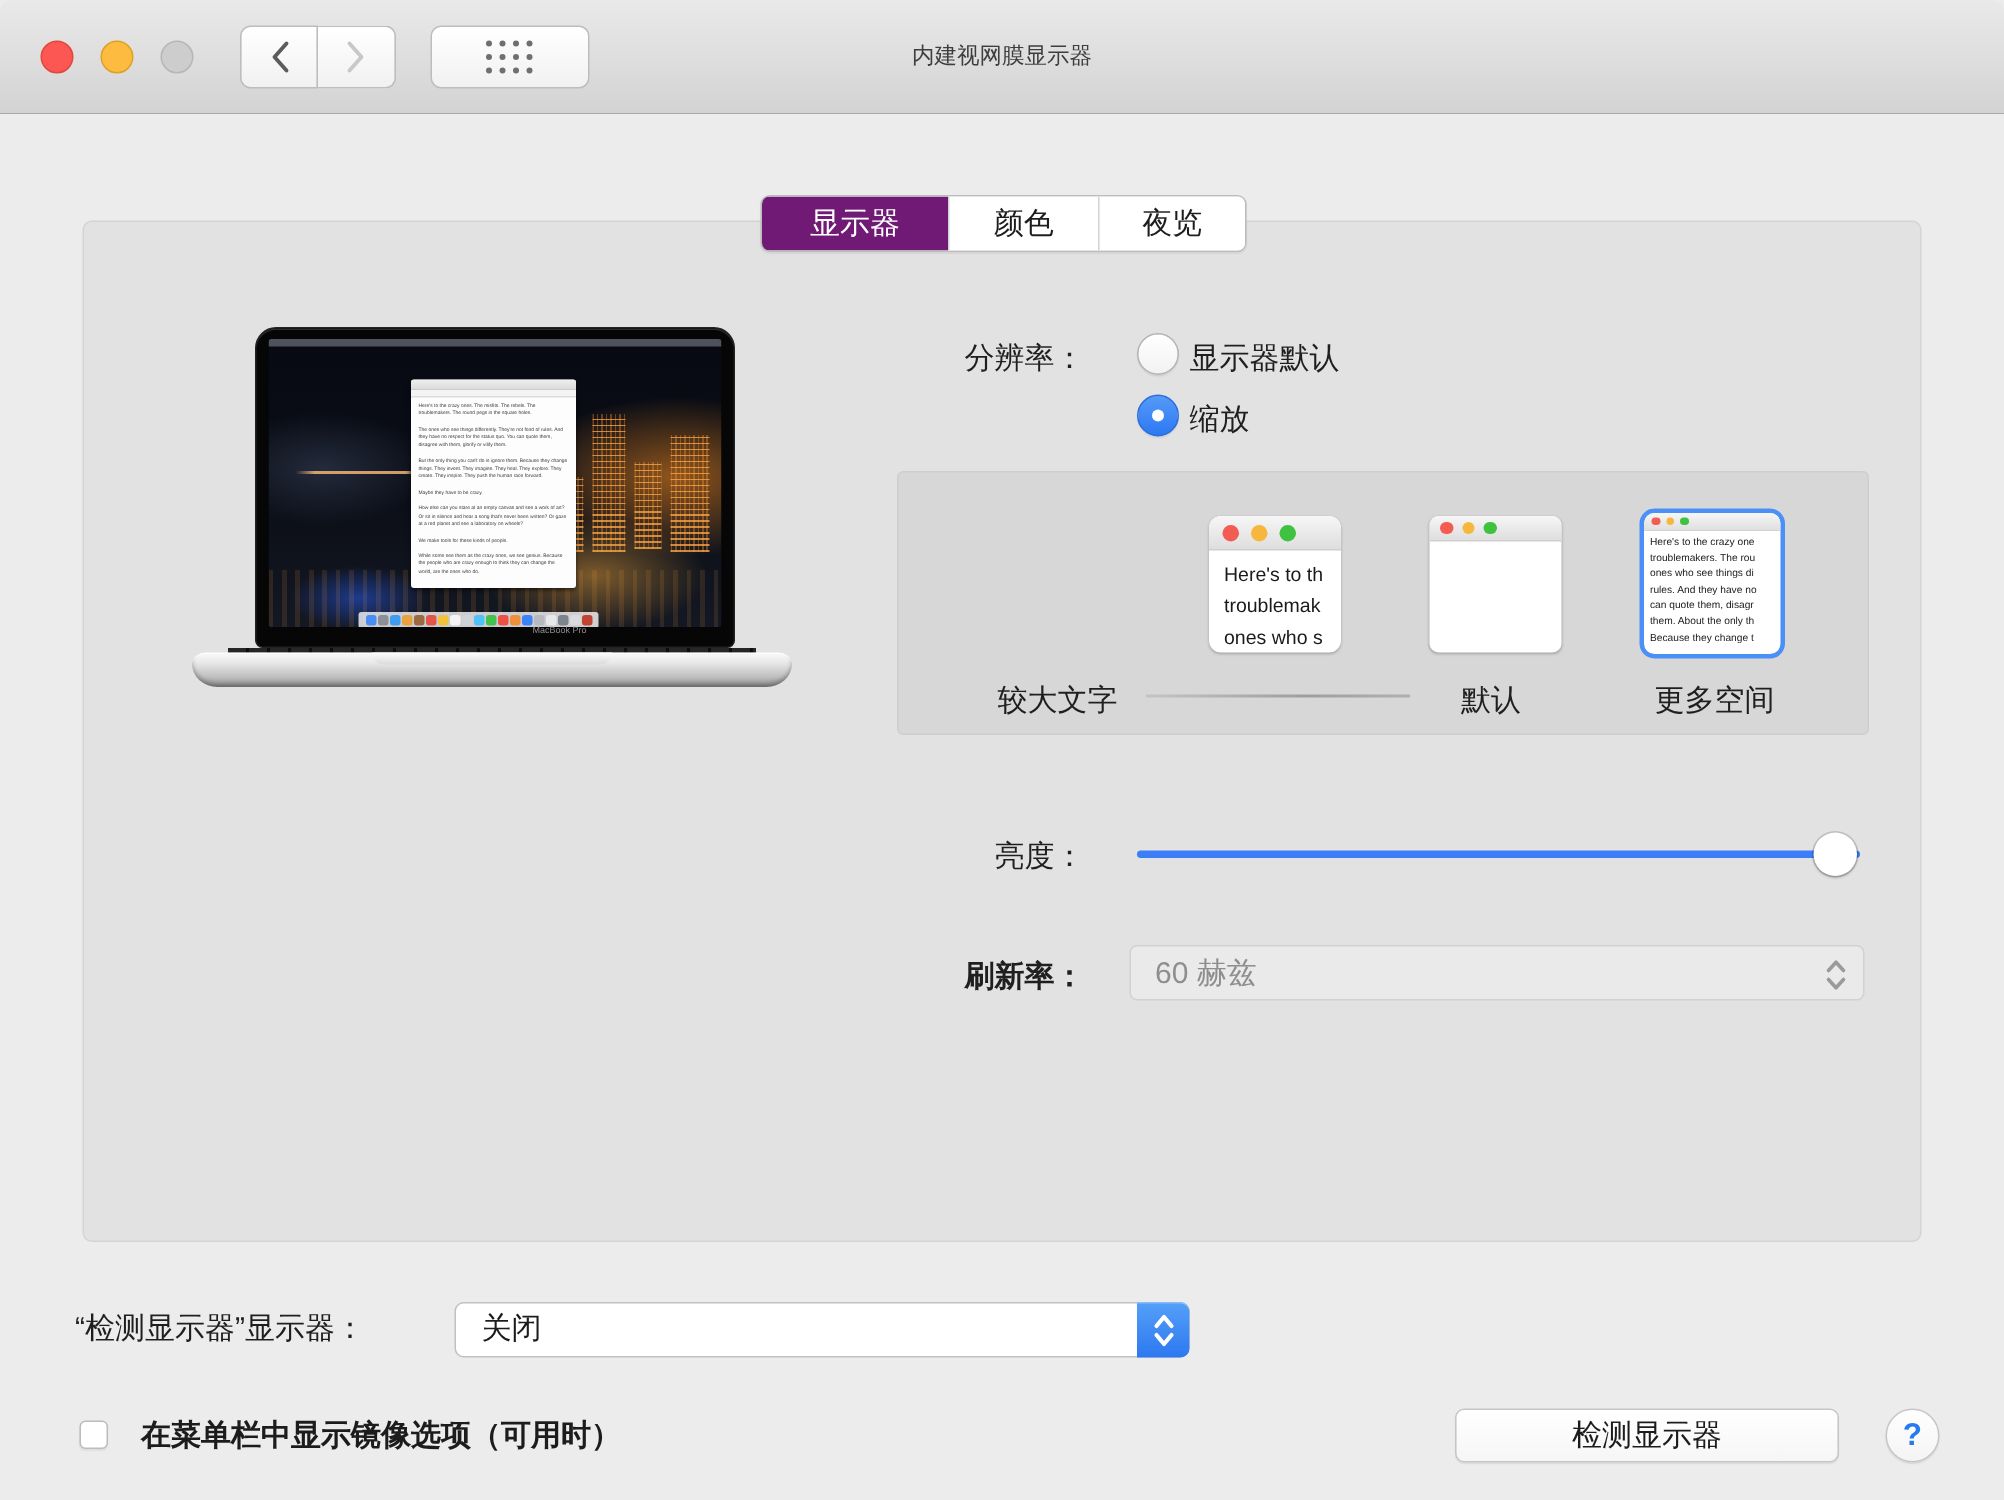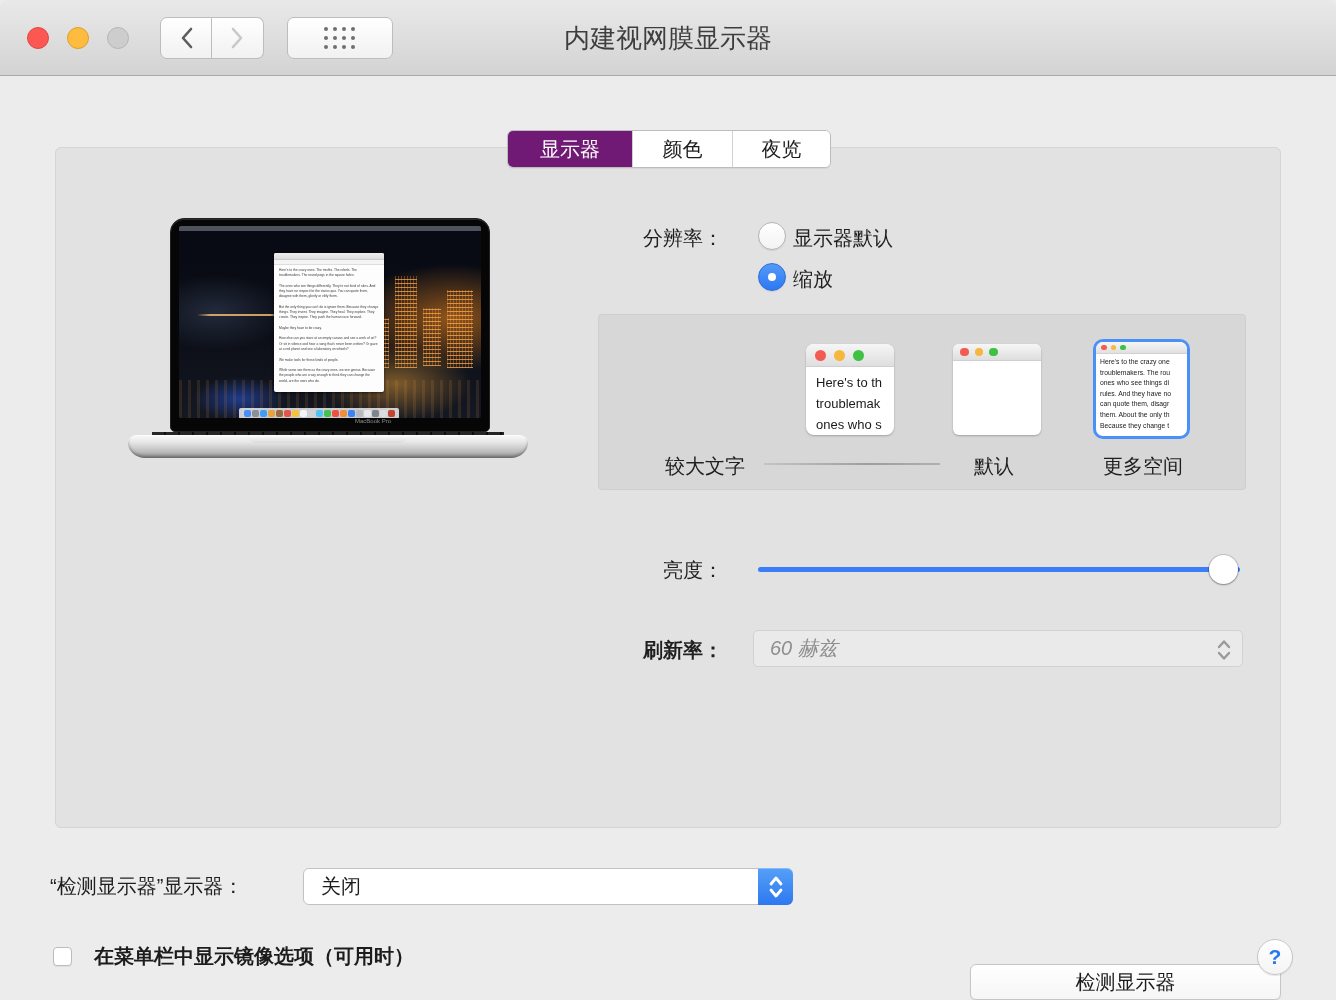--- a/index.html
+++ b/index.html
@@ -16,21 +16,21 @@
   .t-gray   { left:107px; background:#cdcdcd; border:1px solid #b6b6b6; }
   .navgroup { position:absolute; left:160px; top:17px; display:flex; }
   .navbtn { width:52px; height:42px; background:linear-gradient(180deg,#fff,#f1f1f1);
     border:1px solid #bdbdbd; display:flex; align-items:center; justify-content:center; }
   .navbtn.back { border-radius:7px 0 0 7px; }
   .navbtn.fwd  { border-radius:0 7px 7px 0; border-left:none; }
   .gridbtn { position:absolute; left:287px; top:17px; width:106px; height:42px;
     background:linear-gradient(180deg,#fff,#f1f1f1); border:1px solid #bdbdbd; border-radius:7px;
     display:flex; align-items:center; justify-content:center; }
   .win-title { position:absolute; left:0; top:0; width:100%; height:76px; line-height:76px;
-    text-align:center; font-size:26px; font-weight:500; color:#3e3e3e; pointer-events:none; }
+    text-align:center; font-size:15px; font-weight:500; color:#3e3e3e; pointer-events:none; }
   .searchfield { position:absolute; right:22px; top:20px; width:312px; height:37px;
     background:rgba(255,255,255,.92); border:1px solid #c5c5c5; border-radius:7px;
     display:flex; align-items:center; justify-content:center; gap:7px; color:#9d9d9d; font-size:19px; }
 
   
   .panel { position:absolute; left:55px; top:147px; width:1226px; height:681px;
     background:#e2e2e2; border:1px solid #d4d4d4; border-radius:6px; }
 
   
   .tabs { position:absolute; left:507px; top:130px; height:38px; display:flex;
@@ -133,39 +133,39 @@
   .lbl-bright { left:423px; top:557px; width:300px; }
   .slider { position:absolute; left:758px; top:554px; width:482px; height:30px; }
   .slider .track { position:absolute; left:0; top:13px; width:100%; height:5px; border-radius:3px; background:#3b7ef7; }
   .slider .knob { position:absolute; right:2px; top:1px; width:29px; height:29px; border-radius:50%;
     background:#fff; box-shadow:0 0 0 1px rgba(0,0,0,.14), 0 1px 2px rgba(0,0,0,.3); }
 
   
   .lbl-refresh { left:423px; top:637px; width:300px;font-weight:bold; }
   .dd-refresh { position:absolute; left:753px; top:630px; width:490px; height:37px;
     background:#eaeaea; border:1px solid #d2d2d2; border-radius:5px;
-    display:flex; align-items:center; font-size:20px; color:#8e8e8e; padding-left:16px;font-style:italic; }
+    display:flex; align-items:center; font-size:20px; color:#8e8e8e; padding-left:16px; }
   .dd-refresh .chev { position:absolute; right:10px; top:7px; }
 
   
   .lbl-airplay { position:absolute; left:50px; top:868px; height:37px; line-height:37px; font-size:20px; color:#1f1f1f; }
   .dd-airplay { position:absolute; left:303px; top:868px; width:490px; height:37px; background:#fff;
     border:1px solid #c1c1c1; border-radius:6px; font-size:20px; color:#1c1c1c; }
   .dd-airplay .val { position:absolute; left:17px; top:0; line-height:35px; }
   .dd-airplay .cap { position:absolute; right:-1px; top:-1px; width:35px; height:37px; border-radius:0 6px 6px 0;
     background:linear-gradient(180deg,#55a0f8,#2d78ef); display:flex; align-items:center; justify-content:center;
     box-shadow:inset 0 1px 0 rgba(255,255,255,.3); }
   .chk-row { position:absolute; left:53px; top:943px; display:flex; align-items:center; gap:22px;font-weight:bold; }
   .checkbox { width:19px; height:19px; background:#fff; border:1px solid #bcbcbc; border-radius:4px;
     box-shadow:0 1px 1px rgba(0,0,0,.06); }
   .chk-lbl { font-size:20px; color:#1c1c1c; }
-  .detect-btn { position:absolute; left:970px; top:939px; width:311px; height:36px;
+  .detect-btn { position:absolute; left:970px; top:939px; width:256px; height:36px;
     background:linear-gradient(180deg,#ffffff,#f6f6f6); border:1px solid #c6c6c6; border-radius:6px;
     font-size:20px; color:#1c1c1c; text-align:center; line-height:34px;
-    box-shadow:0 1px 1px rgba(0,0,0,.08);margin-top:25px; }
+    box-shadow:0 1px 1px rgba(0,0,0,.08); }
   .help-btn { position:absolute; left:1257px; top:939px; width:36px; height:36px; border-radius:50%;
     background:linear-gradient(180deg,#ffffff,#f4f4f4); border:1px solid #c6c6c6;
     box-shadow:0 1px 1px rgba(0,0,0,.1); text-align:center; line-height:34px;
     font-size:21px; font-weight:700; color:#2779f0; }
 </style>
 </head>
 <body>
 
 <div class="titlebar">
   <span class="traffic t-red"></span>

